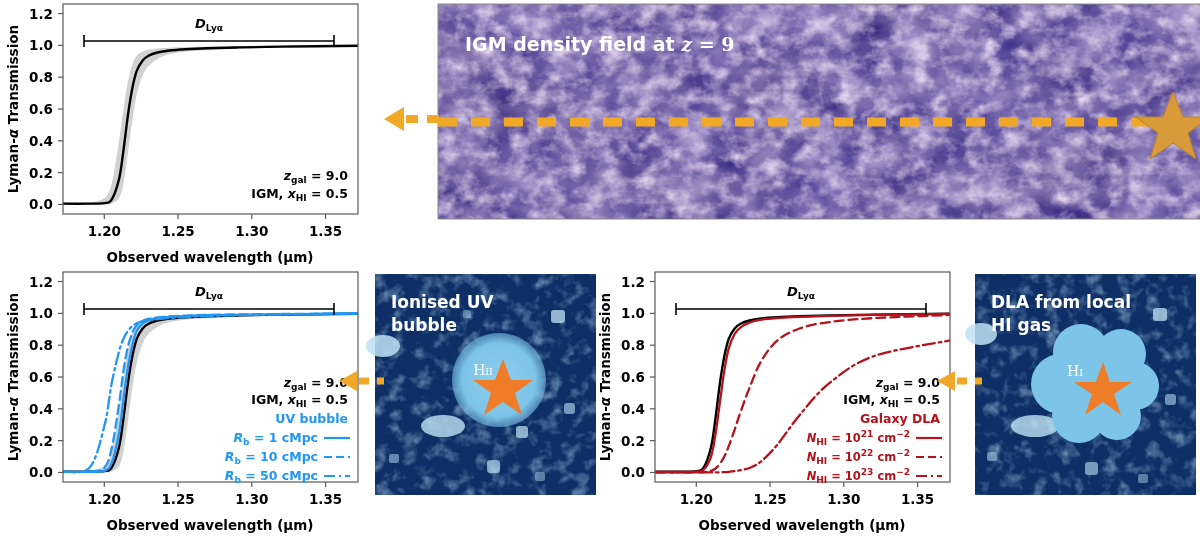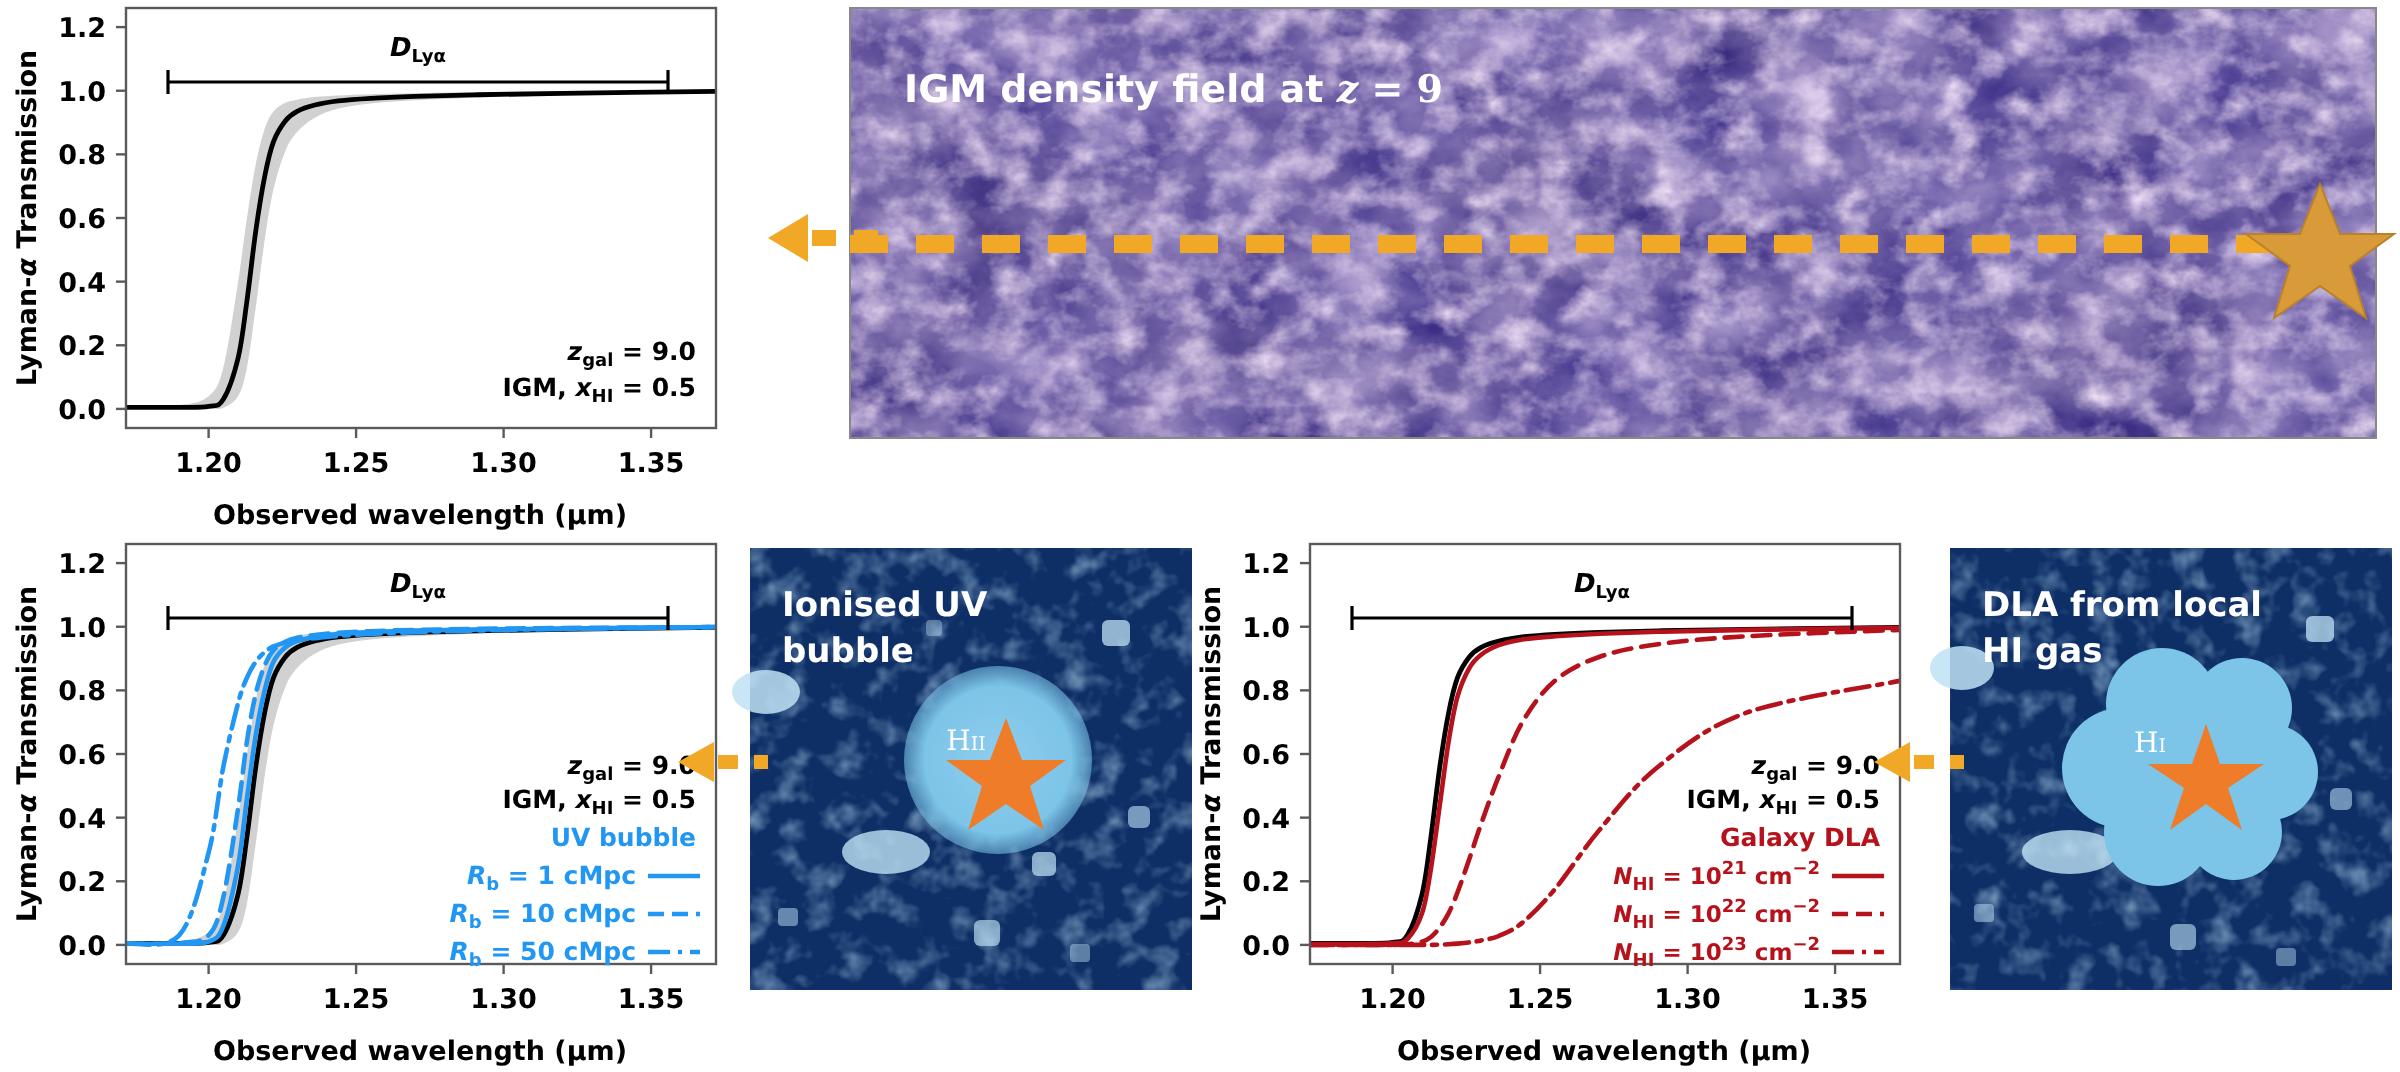--- a/index.html
+++ b/index.html
@@ -82,21 +82,21 @@
       <tspan>IGM, </tspan><tspan style="font-style:italic">x</tspan><tspan class="sub" dy="3">HI</tspan><tspan dy="-3"> = 0.5</tspan>
     </text>
 
     <text x="210" y="262" text-anchor="middle" class="axlbl">Observed wavelength (μm)</text>
     <text x="18" y="109" text-anchor="middle" class="axlbl" transform="rotate(-90 18 109)">
       <tspan>Lyman-</tspan><tspan style="font-style:italic">α</tspan><tspan> Transmission</tspan>
     </text>
   </svg>
 </div>
 
-<div class="panel" style="left:425px;top:4px;width:610px;height:215px;">
+<div class="panel" style="left:438px;top:4px;width:610px;height:215px;">
   <svg width="763" height="215" viewBox="0 0 763 215">
     <defs>
       <filter id="fGrain" x="0" y="0" width="100%" height="100%">
         <feTurbulence type="fractalNoise" baseFrequency="0.022 0.03" numOctaves="5" seed="7" result="t"></feTurbulence>
         <feColorMatrix in="t" type="matrix" values="0 0 0 0 0.88  0 0 0 0 0.74  0 0 0 0 0.95  0.9 0.5 0 0 -0.35"></feColorMatrix>
       </filter>
       <filter id="fWeb" x="0" y="0" width="100%" height="100%">
         <feTurbulence type="fractalNoise" baseFrequency="0.055 0.07" numOctaves="4" seed="19" result="t2"></feTurbulence>
         <feColorMatrix in="t2" type="matrix" values="0 0 0 0 1  0 0 0 0 0.86  0 0 0 0 1  1.6 0.6 0 0 -0.92"></feColorMatrix>
       </filter>

